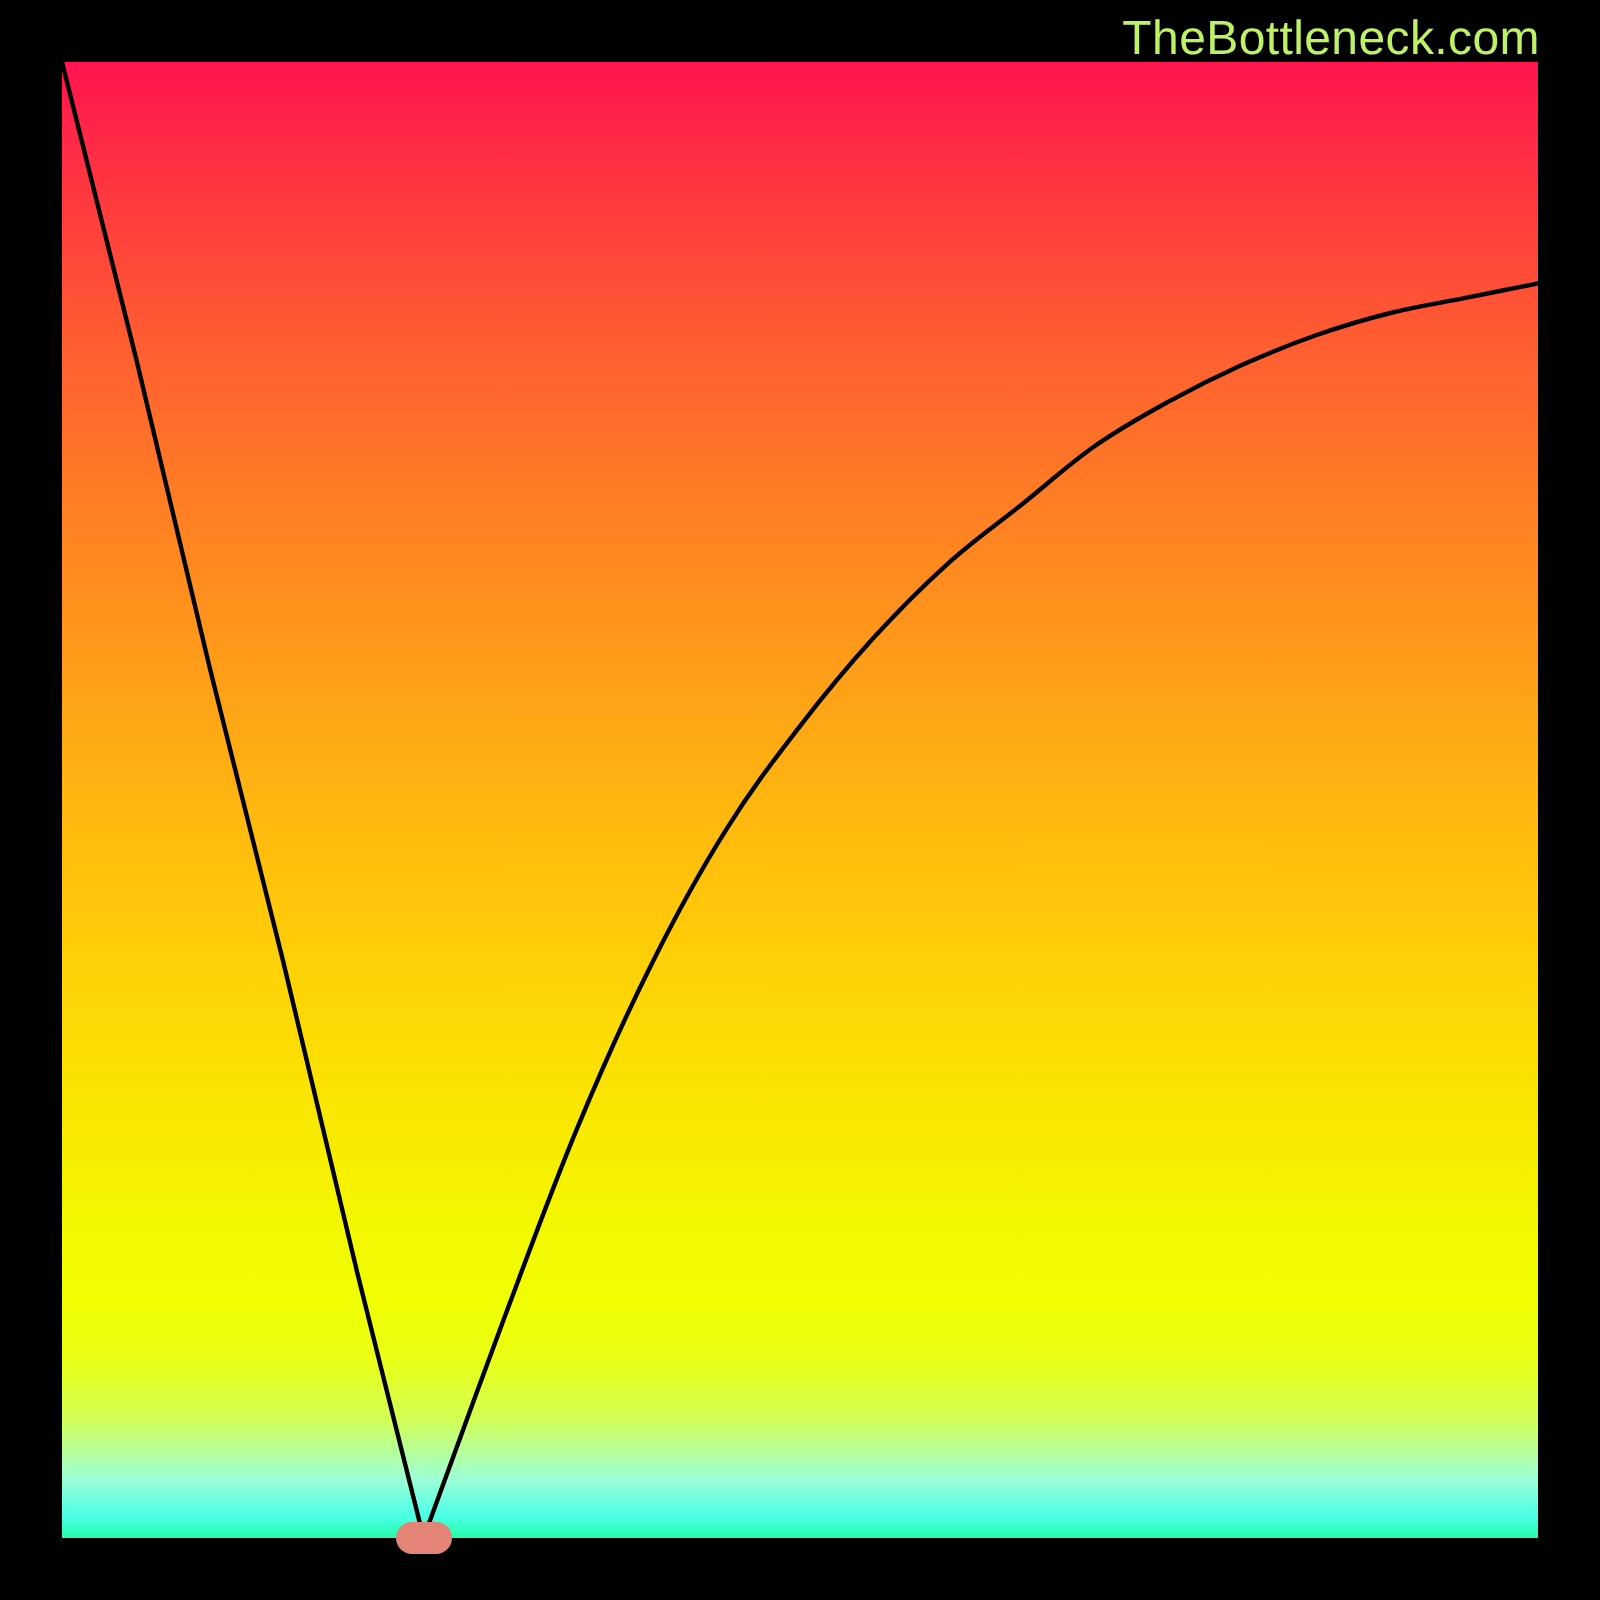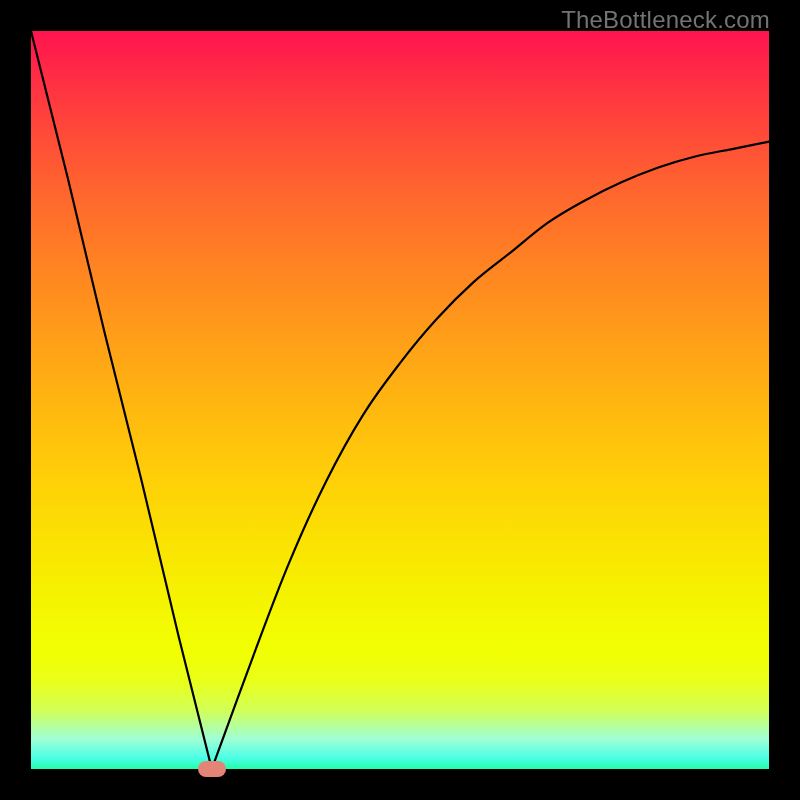--- a/index.html
+++ b/index.html
@@ -40,21 +40,21 @@
       #d2ff56 92%,
       #9dffd6 96%,
       #4cffe6 98.5%,
       #23feaa 100%
     );
   }
   .watermark {
     position: absolute;
     top: 6px;
     right: 30px;
-    color: #737373;
+    color: #bef264;
     font-size: 24px;
     font-weight: 400;
     letter-spacing: 0.2px;
   }
   svg.curve {
     position: absolute;
     left: 0;
     top: 0;
     width: 738px;
     height: 738px;

